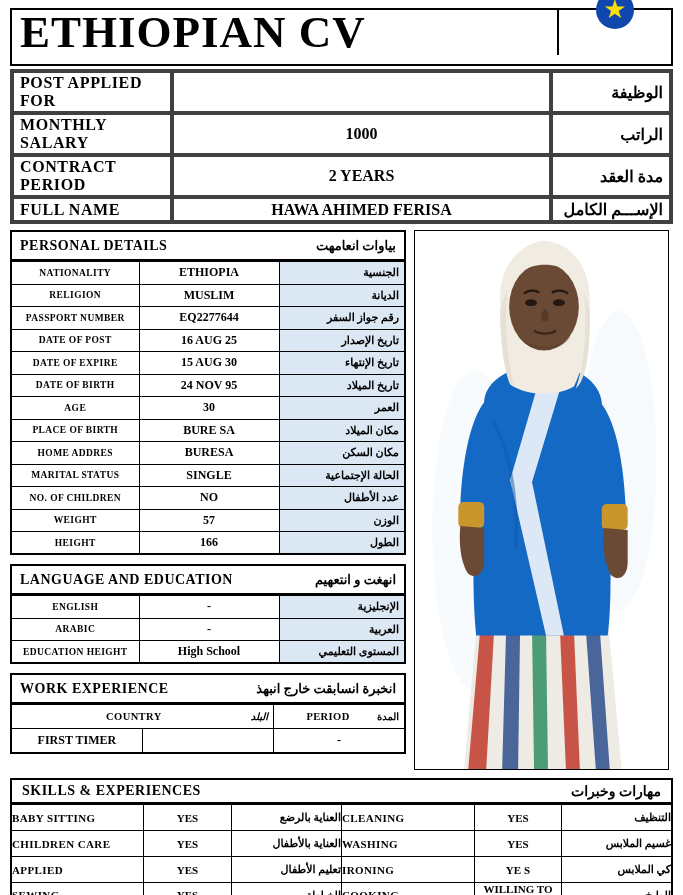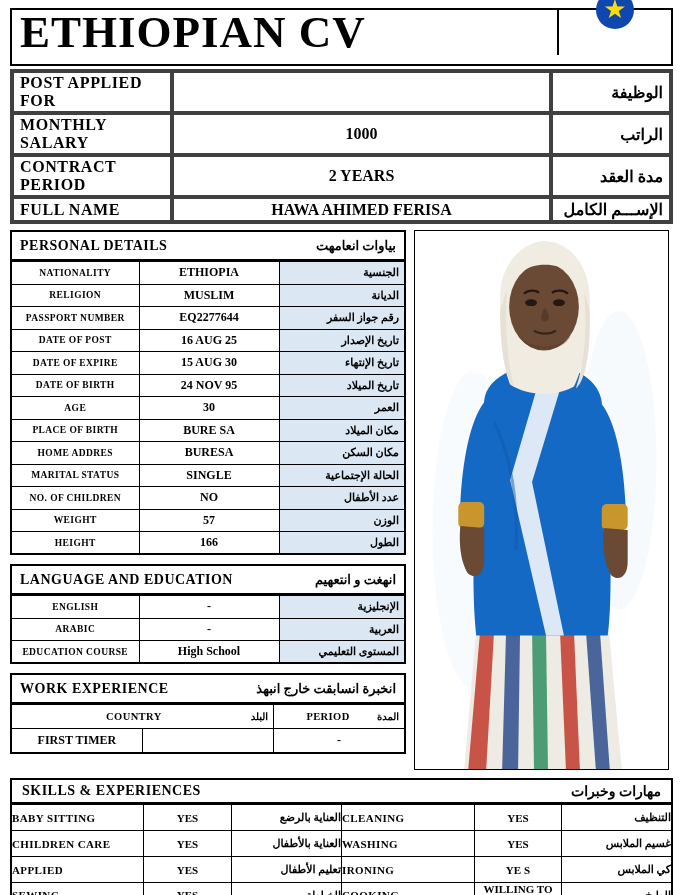--- a/index.html
+++ b/index.html
@@ -389,39 +389,39 @@
             <td class="k">ENGLISH</td>
             <td class="v">-</td>
             <td class="a">الإنجليزية</td>
           </tr>
           <tr>
             <td class="k">ARABIC</td>
             <td class="v">-</td>
             <td class="a">العربية</td>
           </tr>
           <tr>
-            <td class="k">EDUCATION COURSE</td>
+            <td class="k">EDUCATION HEIGHT</td>
             <td class="v">High School</td>
             <td class="a">المستوى التعليمي</td>
           </tr>
         </tbody>
       </table>
 
       <div class="gap"></div>
 
       <div class="sec-head">
         <span class="en">WORK EXPERIENCE</span>
         <span class="ar">انخبرة انسابقت خارج انبهذ</span>
       </div>
       <table class="data-table work-table">
         <tbody>
           <tr class="work-head">
             <td colspan="2">
               <span>COUNTRY</span>
-              <span class="ar" style="float:right;direction:rtl;font-size:10px;">البلد</span>
+              <span class="ar" style="float:right;direction:rtl;font-size:10px;font-style:italic;">البلد</span>
             </td>
             <td>
               <span>PERIOD</span>
               <span class="ar" style="float:right;direction:rtl;font-size:10px;">المدة</span>
             </td>
           </tr>
           <tr class="work-body">
             <td>FIRST TIMER</td>
             <td></td>
             <td>-</td>

